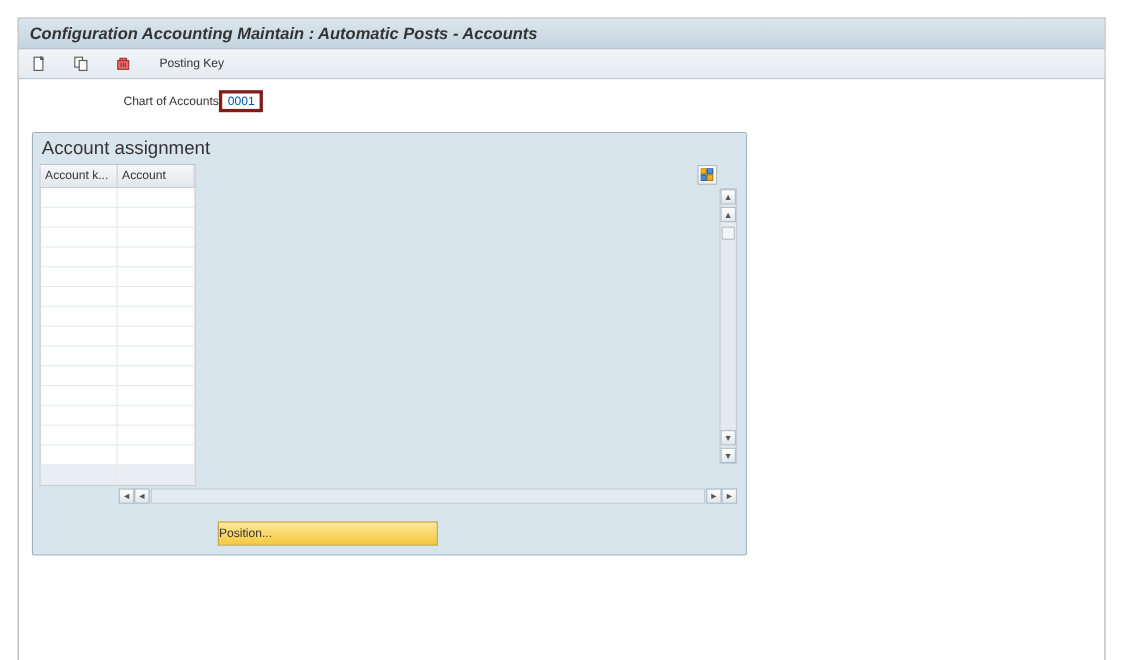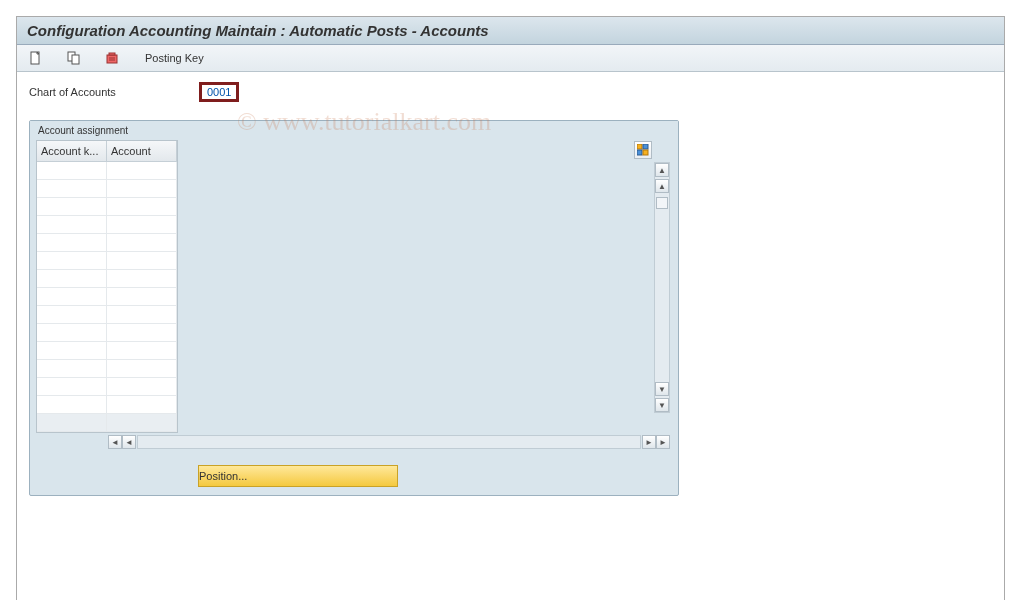--- a/index.html
+++ b/index.html
@@ -5,27 +5,27 @@
     * { box-sizing: border-box; margin: 0; padding: 0; font-family: Arial, sans-serif; }
     body { background: #fff; width: 1021px; height: 600px; overflow: hidden; }
     .outer-frame { border: 1px solid #aaa; margin: 16px; height: 594px; background: #fff; }
     .title-bar { background: linear-gradient(to bottom, #dce6ed 0%, #c3d4de 100%); border-bottom: 1px solid #9ab; padding: 5px 10px; }
     .title-bar h1 { font-size: 15px; font-weight: bold; font-style: italic; color: #333; }
     .toolbar { background: linear-gradient(to bottom, #f2f5f8 0%, #e4ebf0 100%); border-bottom: 1px solid #b8c4cc; padding: 4px 10px; display: flex; align-items: center; gap: 20px; }
     .icon-btn { width: 18px; height: 18px; display: inline-flex; align-items: center; justify-content: center; cursor: pointer; }
     .toolbar-label { font-size: 11px; color: #333; margin-left: 4px; }
     .content { padding: 10px 12px; }
     .field-row { display: flex; align-items: center; margin-bottom: 4px; font-size: 11px; }
-    .field-label { width: 170px; color: #333; }
+    .field-label { width: 170px; color: #333; text-align: right; }
     .field-value { min-width: 40px; padding: 1px 5px; background: #fff; border: 3px solid #7f1d1d; color: #0053aa; font-size: 11px; }
     .field-value.tx { min-width: 32px; }
     .field-desc { margin-left: 14px; color: #333; font-size: 11px; }
 
     .panel { margin-top: 18px; width: 650px; background: #d9e5ec; border: 1px solid #9cb1bf; border-radius: 2px; }
-    .panel-title { font-size: 10px; color: #333; padding: 4px 8px; background: #d9e5ec; }
+    .panel-title { font-size: 17px; color: #333; padding: 4px 8px; background: #d9e5ec; }
     .panel-body { position: relative; padding: 0 6px 6px 6px; }
 
     .table-wrap { display: flex; }
     .table-cols { border: 1px solid #b8c4cc; background: #fff; }
     .table-header-row { display: flex; background: linear-gradient(to bottom, #f5f7f9 0%, #e3e8ec 100%); border-bottom: 1px solid #c5cfd6; justify-content: center; }
     .th { font-size: 11px; color: #333; padding: 3px 4px; border-right: 1px solid #c5cfd6; height: 20px; line-height: 14px; white-space: nowrap; overflow: hidden; }
     .th.col1 { width: 70px; }
     .th.col2 { width: 70px; }
     .table-rows .tr { display: flex; height: 18px; border-bottom: 1px solid #e5e9ec; }
     .table-rows .tr:nth-last-child(1) { background: #e9eef2; }
@@ -192,14 +192,13 @@
           <div class="hbtn">►</div>
         </div>
       </div>
       <div class="footer-row">
         <div class="pos-btn">Position...</div>
       </div>
       <div style="height:8px;"></div>
     </div>
   </div>
 
-  <div class="watermark">© www.tutorialkart.com</div>
 </div>
 
 </body></html>

